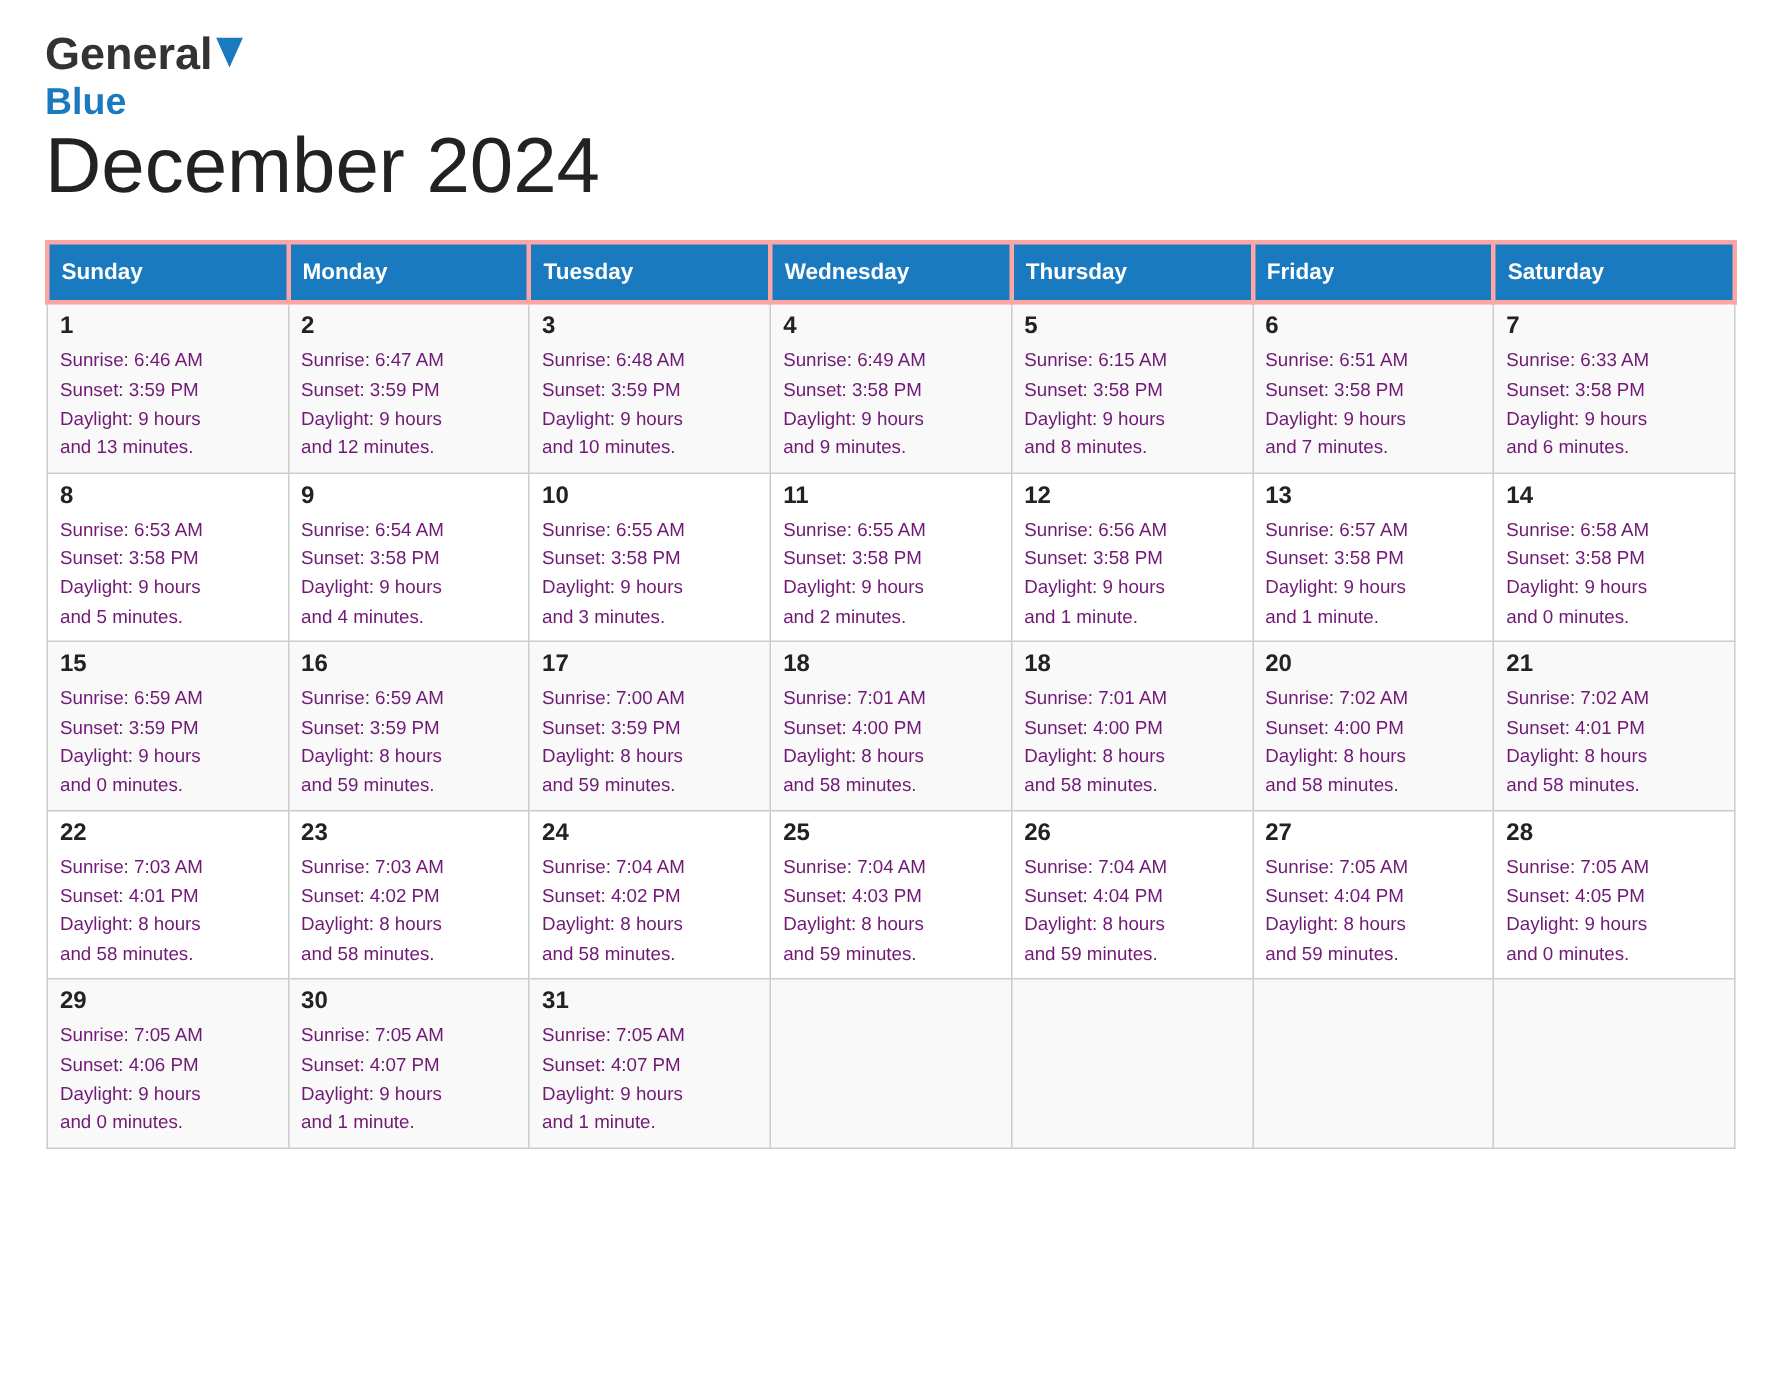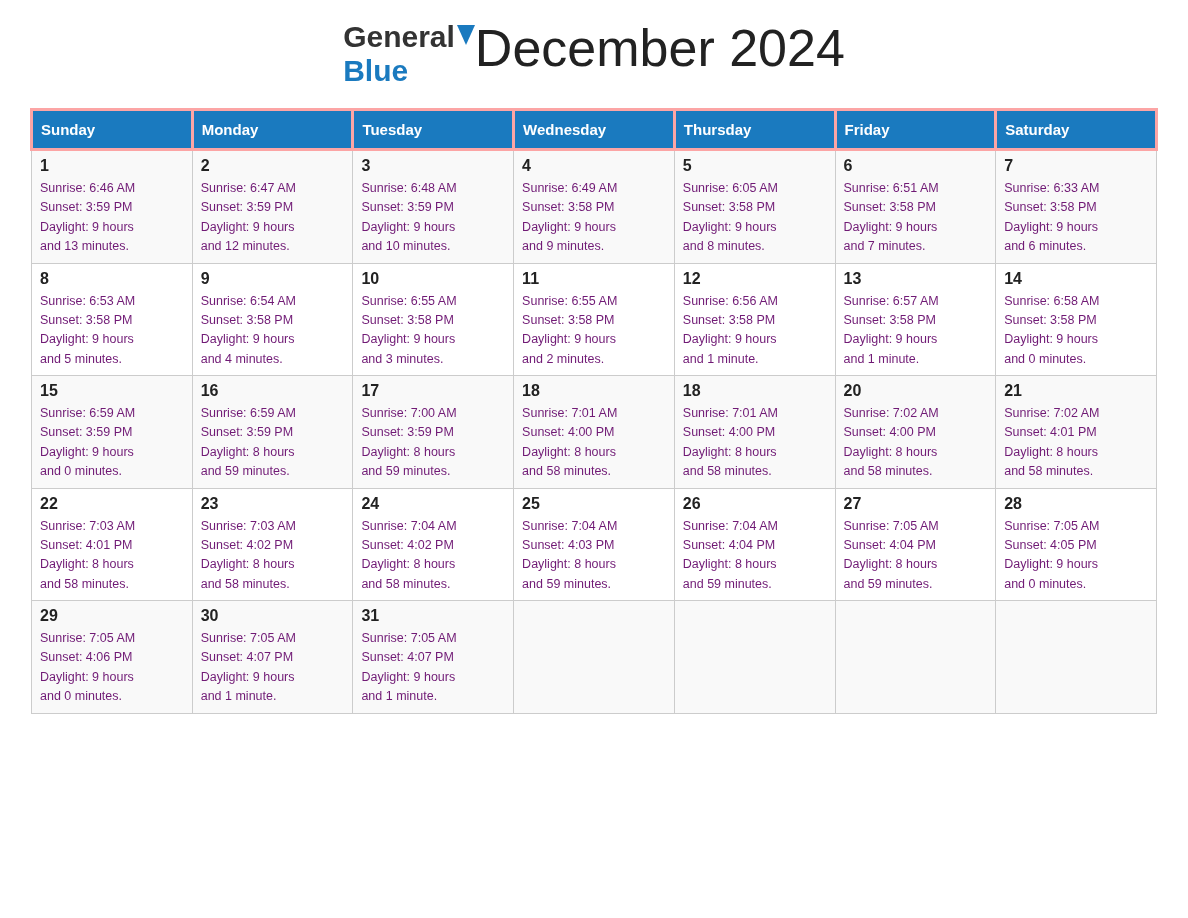--- a/index.html
+++ b/index.html
@@ -5,23 +5,24 @@
     * { margin: 0; padding: 0; box-sizing: border-box; }
     body {
       font-family: Arial, sans-serif;
       background: #fff;
       width: 1188px;
       min-height: 918px;
       padding: 20px 30px;
     }
     .header {
       display: flex;
-      justify-content: center;
+      justify-content: flex-start;
       align-items: flex-start;
       margin-bottom: 20px;
+      flex-direction: column;
     }
     .logo {
       display: flex;
       flex-direction: column;
       align-items: flex-start;
     }
     .title-block {
       text-align: right;
     }
     .calendar-title {
@@ -80,21 +81,21 @@
     .logo-text-general {
       font-size: 30px;
       font-weight: bold;
       color: #333;
     }
     .logo-arrow {
       display: inline-block;
       margin-left: 2px;
     }
     .logo-text-blue {
-      font-size: 30px;
+      font-size: 25px;
       font-weight: bold;
       color: #1a7abf;
     }
   </style>
 </head>
 <body>
 
 <div class="header">
   <div class="logo">
     <div class="logo-row">
@@ -137,21 +138,21 @@
         <td>
           <span class="day-num">3</span>
           <div class="day-info"><span>Sunrise: 6:48 AM</span><br><span>Sunset: 3:59 PM</span><br><span>Daylight: 9 hours</span><br><span>and 10 minutes.</span></div>
         </td>
         <td>
           <span class="day-num">4</span>
           <div class="day-info"><span>Sunrise: 6:49 AM</span><br><span>Sunset: 3:58 PM</span><br><span>Daylight: 9 hours</span><br><span>and 9 minutes.</span></div>
         </td>
         <td>
           <span class="day-num">5</span>
-          <div class="day-info"><span>Sunrise: 6:05 AM</span><br><span>Sunset: 3:58 PM</span><br><span>Daylight: 9 hours</span><br><span>and 8 minutes.</span></div>
+          <div class="day-info"><span>Sunrise: 6:15 AM</span><br><span>Sunset: 3:58 PM</span><br><span>Daylight: 9 hours</span><br><span>and 8 minutes.</span></div>
         </td>
         <td>
           <span class="day-num">6</span>
           <div class="day-info"><span>Sunrise: 6:51 AM</span><br><span>Sunset: 3:58 PM</span><br><span>Daylight: 9 hours</span><br><span>and 7 minutes.</span></div>
         </td>
         <td>
           <span class="day-num">7</span>
           <div class="day-info"><span>Sunrise: 6:33 AM</span><br><span>Sunset: 3:58 PM</span><br><span>Daylight: 9 hours</span><br><span>and 6 minutes.</span></div>
         </td>
       </tr>

